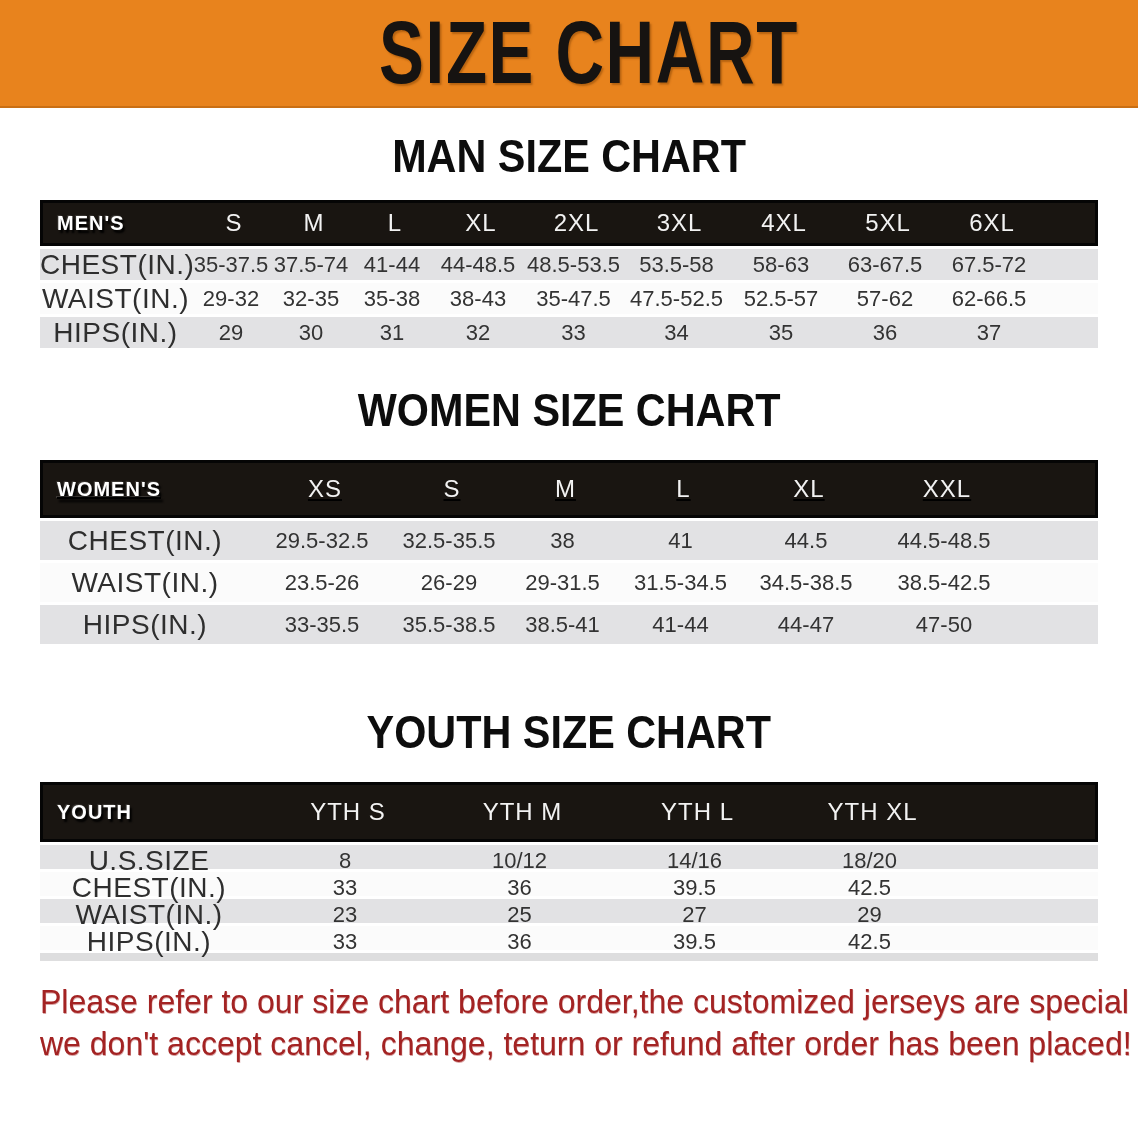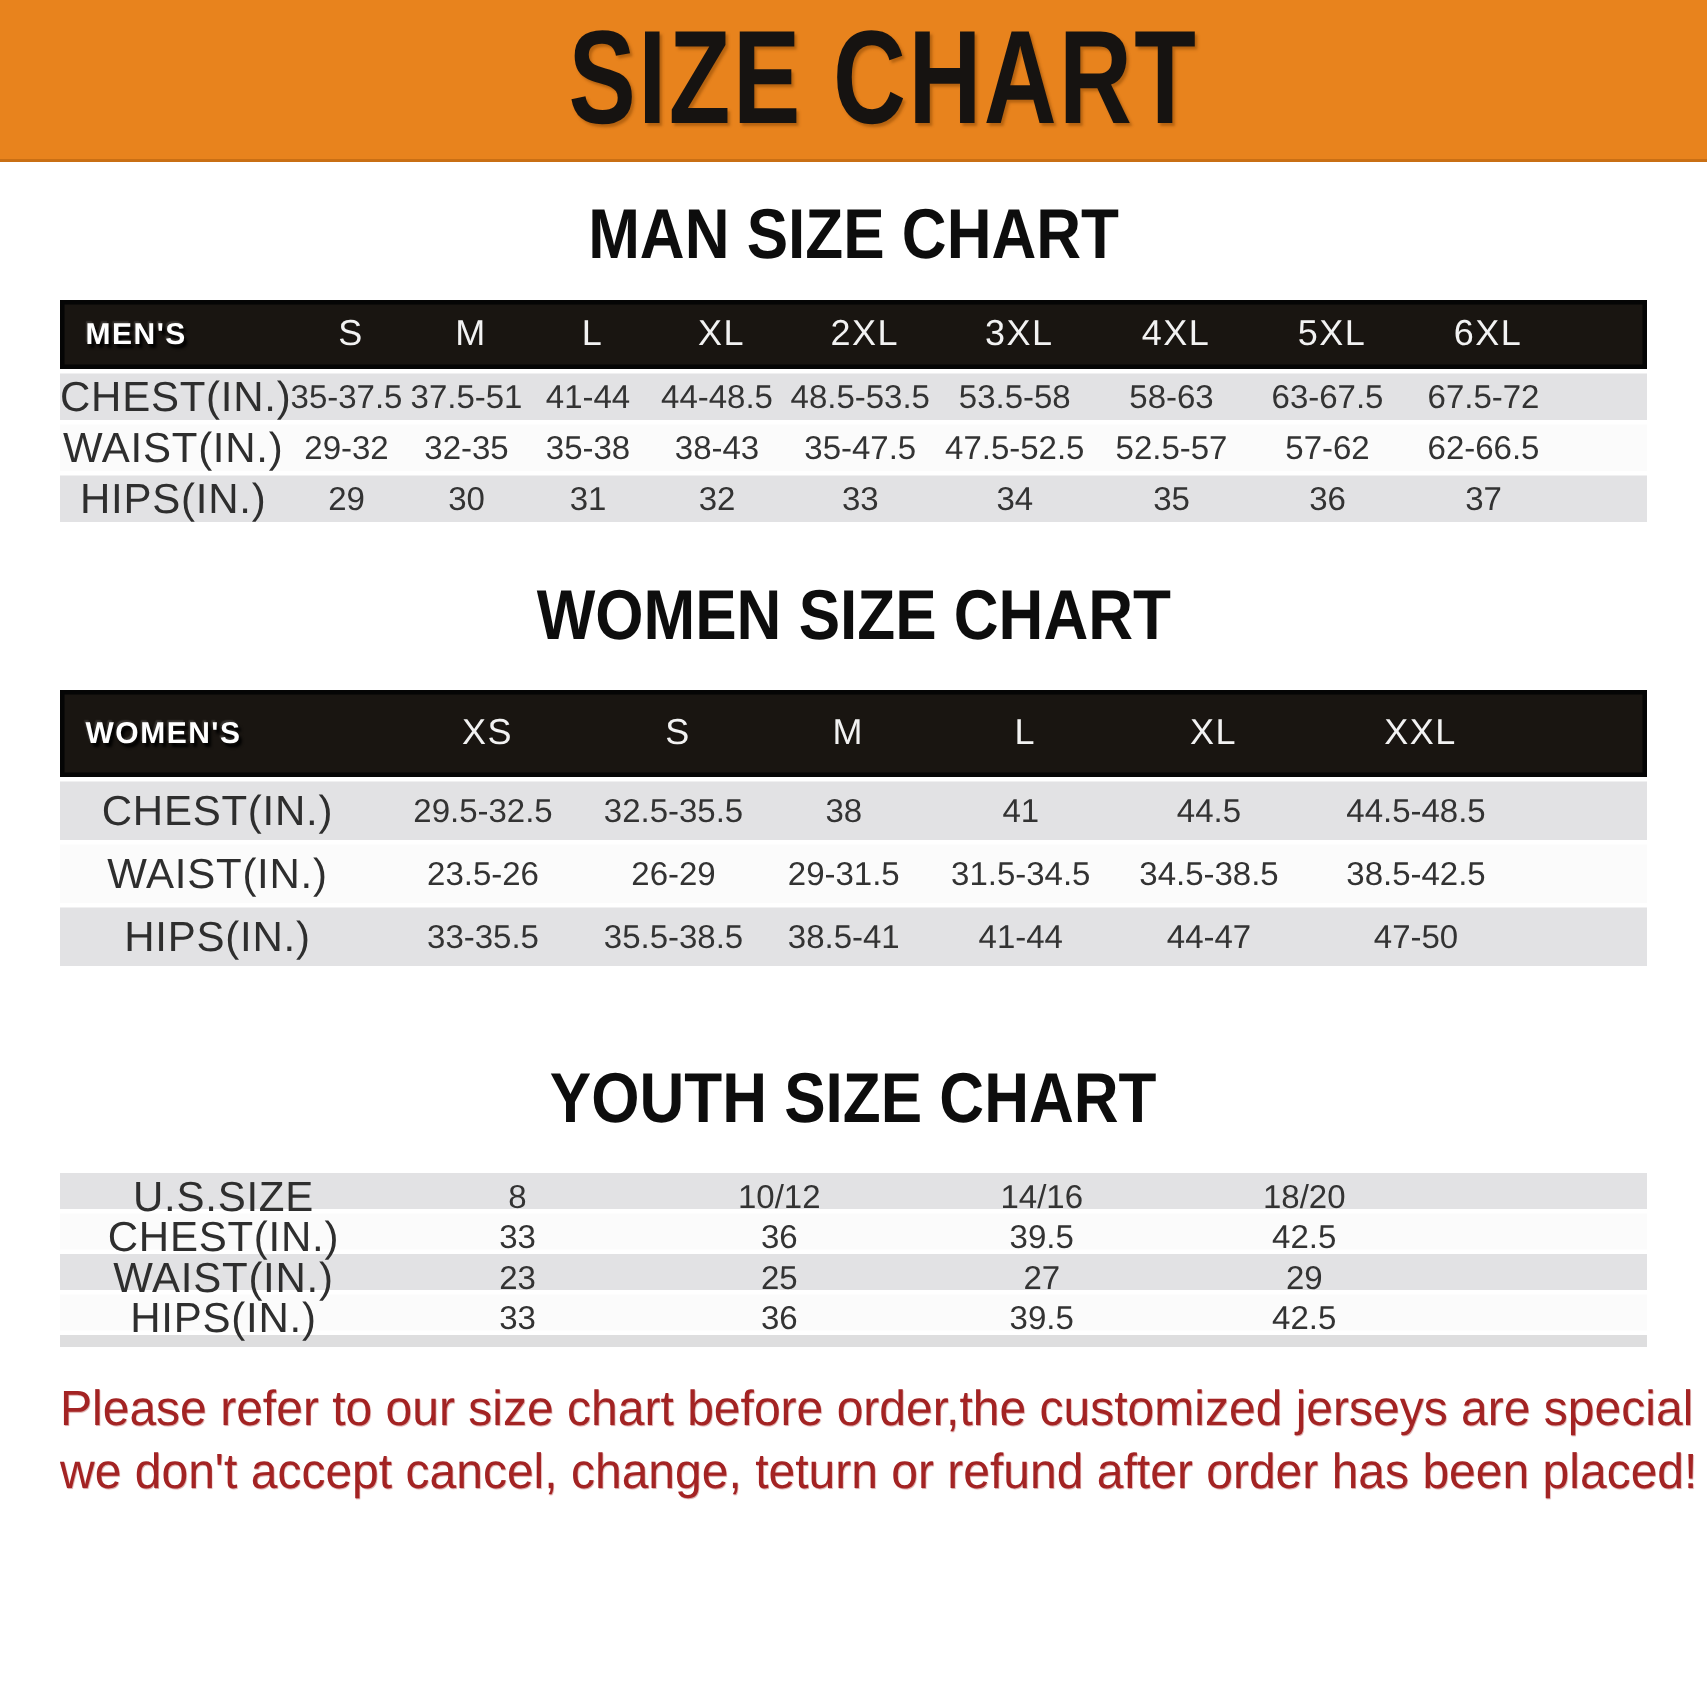--- a/index.html
+++ b/index.html
@@ -63,21 +63,21 @@
     margin: 0 auto;
   }
   .band {
     background: #191511;
     border: 3px solid #050505;
     box-sizing: border-box;
     display: grid;
     align-items: center;
   }
   .band-men   { height: 46px; }
-  .band-women { height: 58px; }
+  .band-women { height: 58px; text-decoration: underline; }
   .band-youth { height: 60px; }
 
   .men-grid   { grid-template-columns: 151px 80px 80px 82px 90px 101px 105px 104px 104px 104px 1fr; }
   .women-grid { grid-template-columns: 210px 144px 110px 117px 119px 132px 144px 1fr; }
   .youth-grid { grid-template-columns: 218px 174px 175px 175px 175px 1fr; }
 
   .band-label {
     color: #ffffff;
     font-weight: bold;
     font-size: 20px;
@@ -165,21 +165,21 @@
       <div class="band-size">3XL</div>
       <div class="band-size">4XL</div>
       <div class="band-size">5XL</div>
       <div class="band-size">6XL</div>
       <div></div>
     </div>
 
     <div class="trow row-men row-gray men-grid">
       <div class="cell-label">CHEST(IN.)</div>
       <div class="cell-val">35-37.5</div>
-      <div class="cell-val">37.5-51</div>
+      <div class="cell-val">37.5-74</div>
       <div class="cell-val">41-44</div>
       <div class="cell-val">44-48.5</div>
       <div class="cell-val">48.5-53.5</div>
       <div class="cell-val">53.5-58</div>
       <div class="cell-val">58-63</div>
       <div class="cell-val">63-67.5</div>
       <div class="cell-val">67.5-72</div>
       <div></div>
     </div>
 
@@ -260,20 +260,28 @@
       <div class="cell-val">47-50</div>
       <div></div>
     </div>
   </div>
 
   <div class="section-title title-youth">
     <span>YOUTH SIZE CHART</span>
   </div>
 
   <div class="size-table">
+    <div class="band band-youth youth-grid">
+      <div class="band-label">YOUTH</div>
+      <div class="band-size">YTH S</div>
+      <div class="band-size">YTH M</div>
+      <div class="band-size">YTH L</div>
+      <div class="band-size">YTH XL</div>
+      <div></div>
+    </div>
 
     <div class="trow row-youth row-gray youth-grid">
       <div class="cell-label">U.S.SIZE</div>
       <div class="cell-val">8</div>
       <div class="cell-val">10/12</div>
       <div class="cell-val">14/16</div>
       <div class="cell-val">18/20</div>
       <div></div>
     </div>
 

